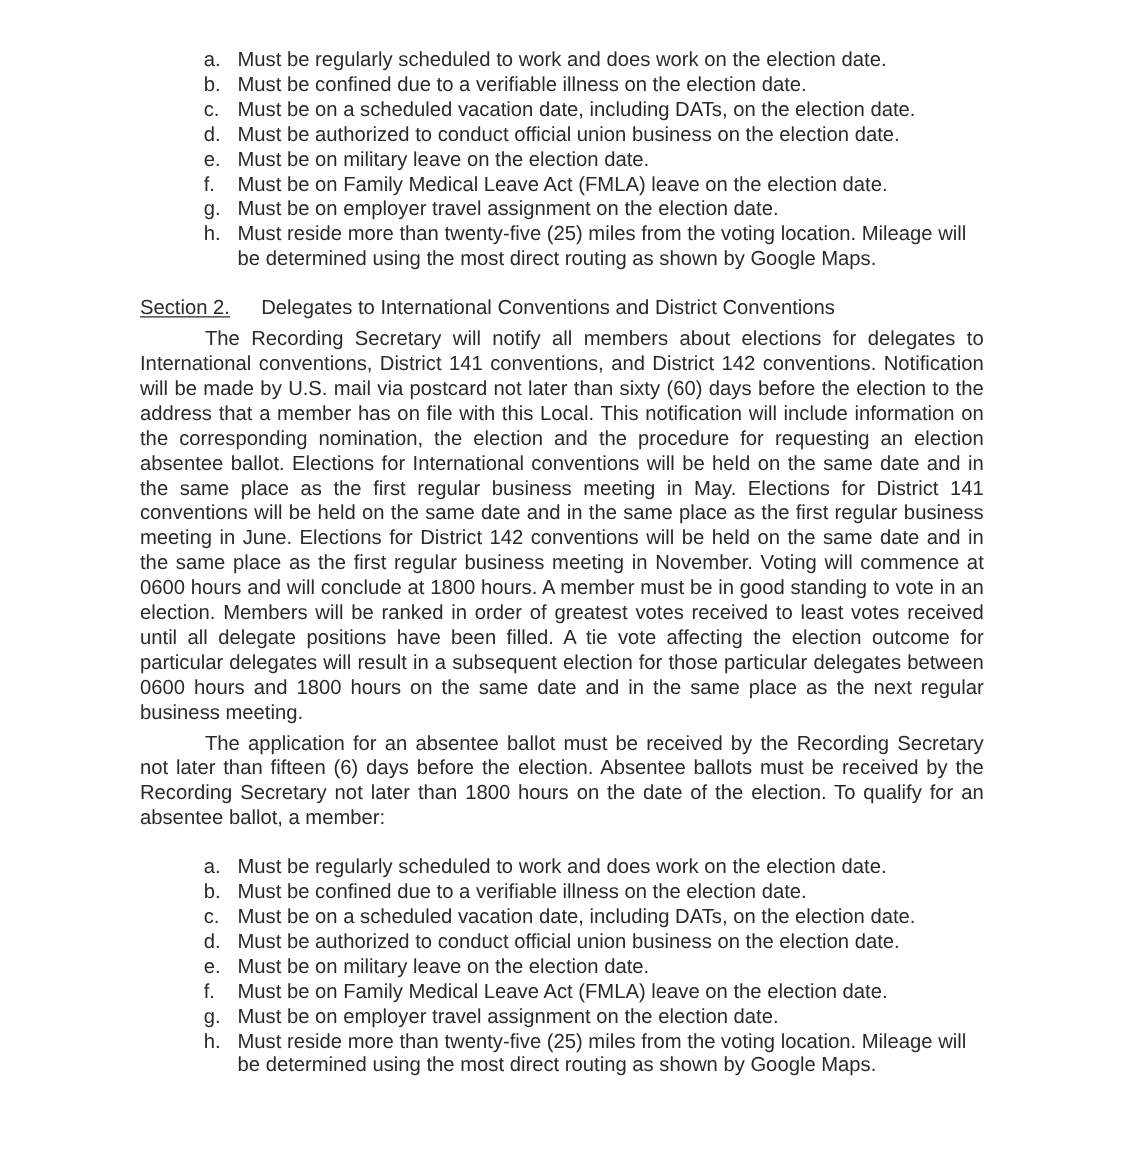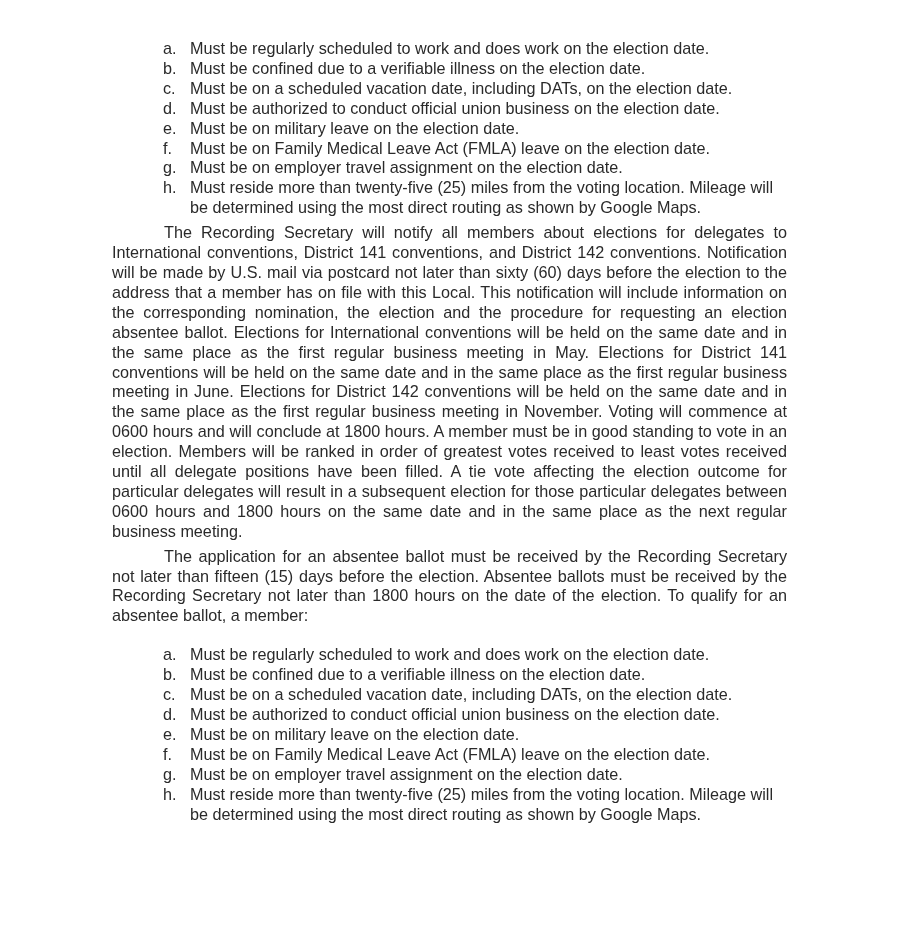--- a/index.html
+++ b/index.html
@@ -30,23 +30,26 @@
     <li><span class="marker">a.</span><span>Must be regularly scheduled to work and does work on the election date.</span></li>
     <li><span class="marker">b.</span><span>Must be confined due to a verifiable illness on the election date.</span></li>
     <li><span class="marker">c.</span><span>Must be on a scheduled vacation date, including DATs, on the election date.</span></li>
     <li><span class="marker">d.</span><span>Must be authorized to conduct official union business on the election date.</span></li>
     <li><span class="marker">e.</span><span>Must be on military leave on the election date.</span></li>
     <li><span class="marker">f.</span><span>Must be on Family Medical Leave Act (FMLA) leave on the election date.</span></li>
     <li><span class="marker">g.</span><span>Must be on employer travel assignment on the election date.</span></li>
     <li><span class="marker">h.</span><span>Must reside more than twenty-five (25) miles from the voting location. Mileage will be determined using the most direct routing as shown by Google Maps.</span></li>
   </ol>
 
+  <div class="section-head">
+    <span class="num">Section 2.</span><span class="title">Delegates to International Conventions and District Conventions</span>
+  </div>
 
   <p class="para">The Recording Secretary will notify all members about elections for delegates to International conventions, District 141 conventions, and District 142 conventions. Notification will be made by U.S. mail via postcard not later than sixty (60) days before the election to the address that a member has on file with this Local. This notification will include information on the corresponding nomination, the election and the procedure for requesting an election absentee ballot. Elections for International conventions will be held on the same date and in the same place as the first regular business meeting in May. Elections for District 141 conventions will be held on the same date and in the same place as the first regular business meeting in June. Elections for District 142 conventions will be held on the same date and in the same place as the first regular business meeting in November. Voting will commence at 0600 hours and will conclude at 1800 hours. A member must be in good standing to vote in an election. Members will be ranked in order of greatest votes received to least votes received until all delegate positions have been filled. A tie vote affecting the election outcome for particular delegates will result in a subsequent election for those particular delegates between 0600 hours and 1800 hours on the same date and in the same place as the next regular business meeting.</p>
-  <p class="para">The application for an absentee ballot must be received by the Recording Secretary not later than fifteen (15) days before the election. Absentee ballots must be received by the Recording Secretary not later than 1800 hours on the date of the election. To qualify for an absentee ballot, a member:</p>
+  <p class="para">The application for an absentee ballot must be received by the Recording Secretary not later than fifteen (6) days before the election. Absentee ballots must be received by the Recording Secretary not later than 1800 hours on the date of the election. To qualify for an absentee ballot, a member:</p>
 
   <ol class="list second">
     <li><span class="marker">a.</span><span>Must be regularly scheduled to work and does work on the election date.</span></li>
     <li><span class="marker">b.</span><span>Must be confined due to a verifiable illness on the election date.</span></li>
     <li><span class="marker">c.</span><span>Must be on a scheduled vacation date, including DATs, on the election date.</span></li>
     <li><span class="marker">d.</span><span>Must be authorized to conduct official union business on the election date.</span></li>
     <li><span class="marker">e.</span><span>Must be on military leave on the election date.</span></li>
     <li><span class="marker">f.</span><span>Must be on Family Medical Leave Act (FMLA) leave on the election date.</span></li>
     <li><span class="marker">g.</span><span>Must be on employer travel assignment on the election date.</span></li>
     <li><span class="marker">h.</span><span>Must reside more than twenty-five (25) miles from the voting location. Mileage will be determined using the most direct routing as shown by Google Maps.</span></li>

